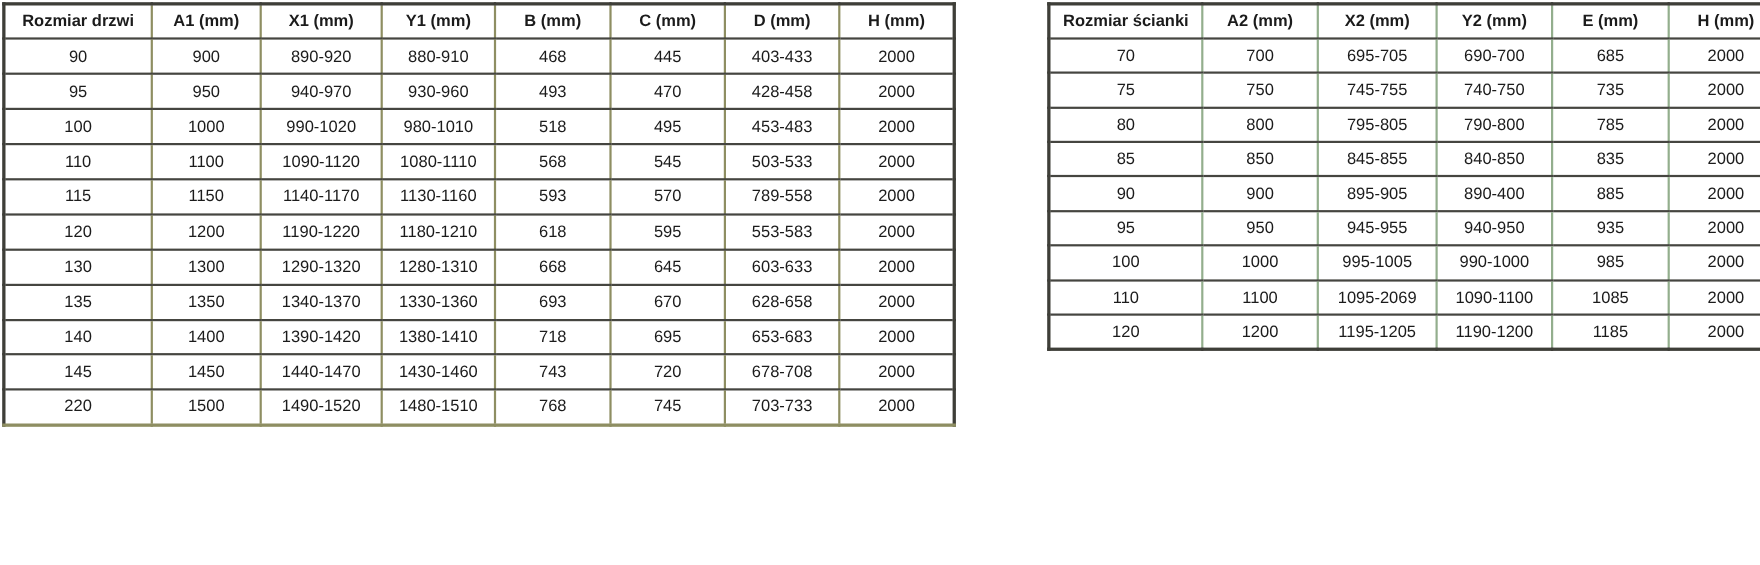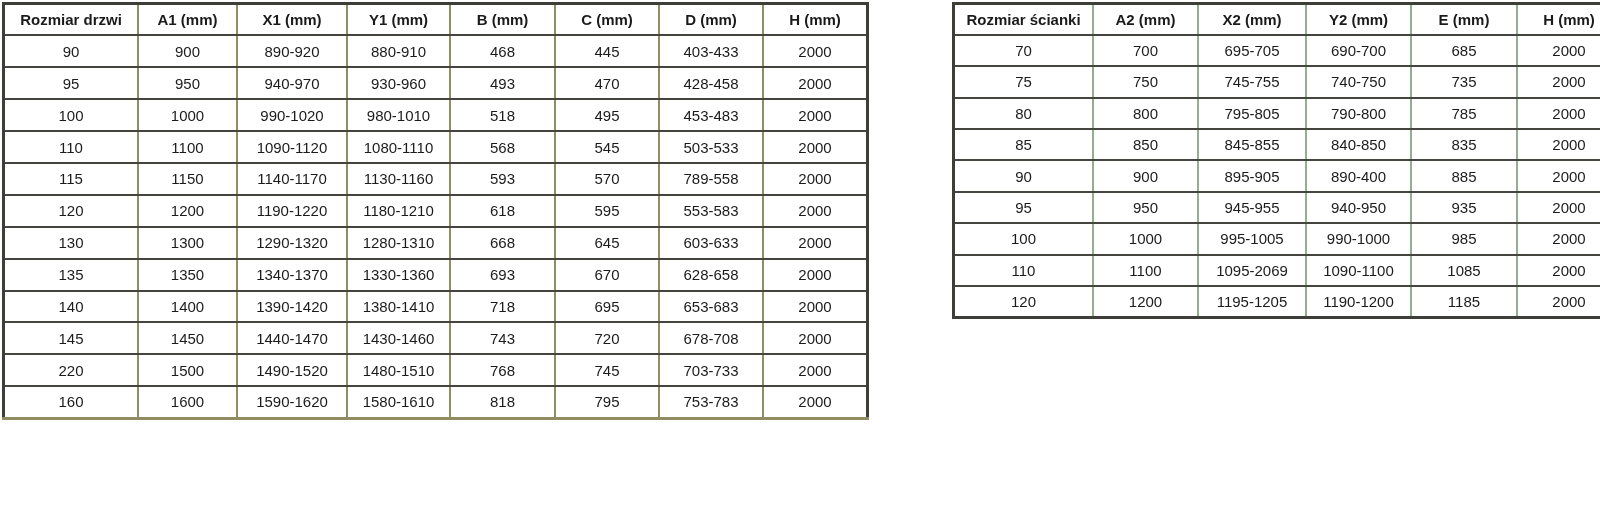--- a/index.html
+++ b/index.html
@@ -192,30 +192,20 @@
         <tr>
           <td>220</td>
           <td>1500</td>
           <td>1490-1520</td>
           <td>1480-1510</td>
           <td>768</td>
           <td>745</td>
           <td>703-733</td>
           <td>2000</td>
         </tr>
-        <tr>
-          <td>160</td>
-          <td>1600</td>
-          <td>1590-1620</td>
-          <td>1580-1610</td>
-          <td>818</td>
-          <td>795</td>
-          <td>753-783</td>
-          <td>2000</td>
-        </tr>
       </tbody>
     </table>
   <table class="spec-table t-right">
       <thead>
         <tr>
           <th>Rozmiar ścianki</th>
           <th>A2 (mm)</th>
           <th>X2 (mm)</th>
           <th>Y2 (mm)</th>
           <th>E (mm)</th>

